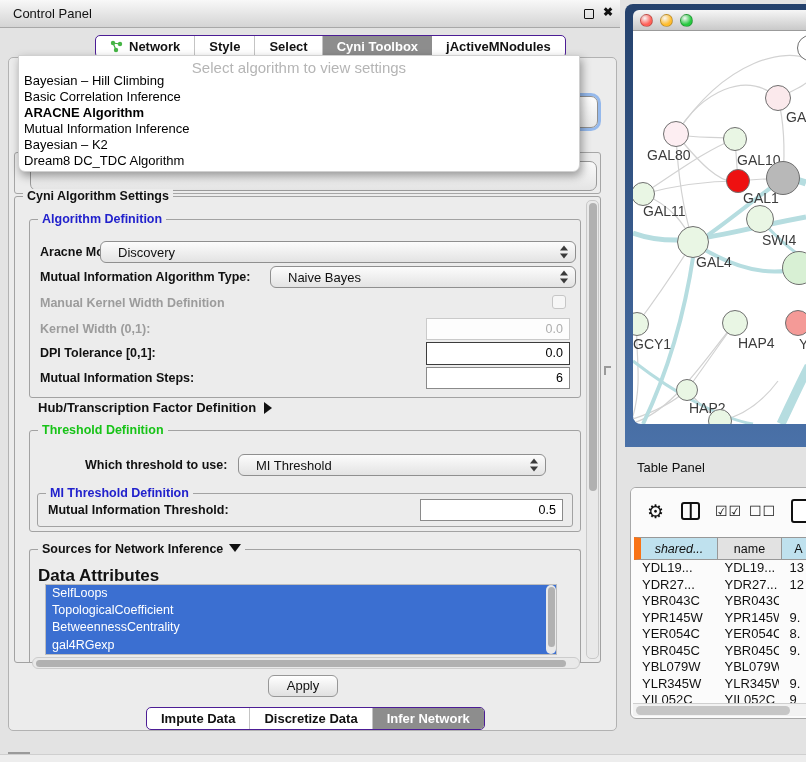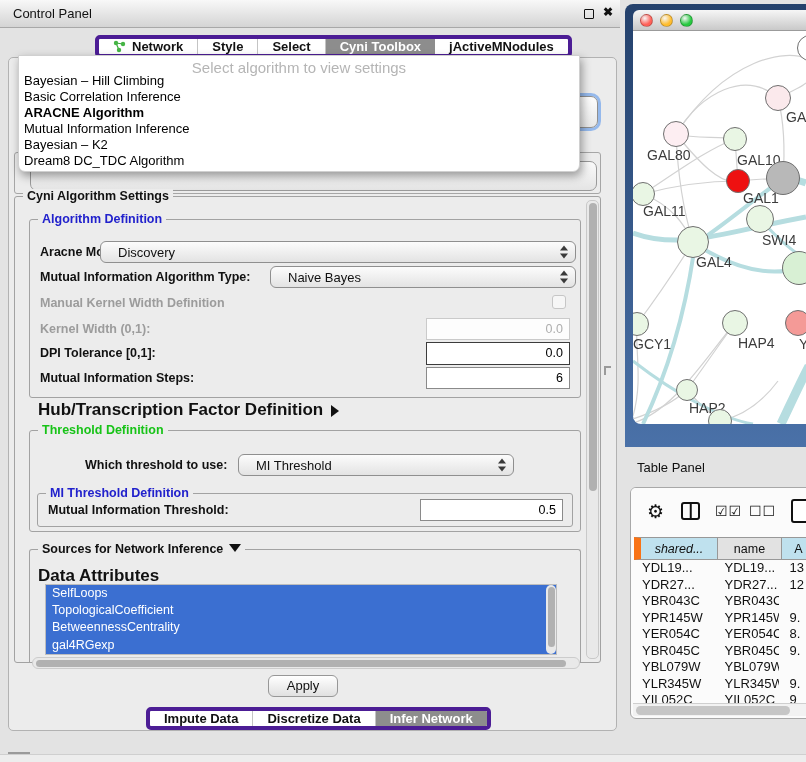--- a/index.html
+++ b/index.html
@@ -7,21 +7,21 @@
   #root { position:relative; width:806px; height:762px; background:#e3e3e3; overflow:hidden; }
 
   
   .cp-titlebar { position:absolute; left:0; top:0; width:620px; height:28px;
     background:linear-gradient(#f8f8f8,#d4d4d4); border-bottom:1px solid #a8a8a8; }
   .cp-title { position:absolute; left:13px; top:6px; font-size:13px; color:#111; }
   .float-btn { position:absolute; right:26px; top:9px; width:10px; height:10px; border:1.6px solid #111; border-radius:1px; }
   .close-btn { position:absolute; right:7px; top:5px; font-size:12px; font-weight:bold; color:#111; }
 
   
-  .tabgroup { position:absolute; display:flex; border:4px solid #4c1d95; border-radius:5px;
+  .tabgroup { position:absolute; display:flex; border:1px solid #4c1d95; border-radius:5px;
     background:#fff; overflow:hidden; height:23px; }
   #top-tabs { left:95px; top:35px; }
   .tab { display:flex; align-items:center; padding:0 14px; font-size:13px; font-weight:bold;
     color:#111; border-right:1px solid #c4c4c4; height:100%; }
   .tab:last-child { border-right:none; }
   .tab.sel { background:#8d8d8d; color:#fff; border-right:none; }
   .nettab-icon { display:inline-block; margin-right:6px; width:13px; height:13px; }
 
   
   .main-panel { position:absolute; left:8px; top:57px; width:609px; height:674px;
@@ -212,30 +212,30 @@
 
   <span class="lbl dis" style="left:40px;top:322px;">Kernel Width (0,1):</span>
   <div class="tfield dis" style="left:426px;top:318px;width:144px;height:22px;">0.0</div>
 
   <span class="lbl" style="left:40px;top:346px;">DPI Tolerance [0,1]:</span>
   <div class="tfield strong" style="left:426px;top:342px;width:144px;height:23px;">0.0</div>
 
   <span class="lbl" style="left:40px;top:371px;">Mutual Information Steps:</span>
   <div class="tfield" style="left:426px;top:367px;width:144px;height:22px;">6</div>
 
-  <span class="lbl" style="left:38px;top:400px;font-size:17px;text-align:right;">
+  <span class="lbl" style="left:38px;top:400px;font-size:13px;text-align:right;">
     <span>Hub/Transcription Factor Definition</span><span class="tri-right"></span>
   </span>
 
   <div class="groupbox" style="left:29px;top:430px;width:552px;height:102px;">
     <span class="legend green" style="left:8px;">Threshold Definition</span>
   </div>
 
   <span class="lbl" style="left:85px;top:458px;">Which threshold to use:</span>
-  <div class="combo" style="left:238px;top:454px;width:276px;height:22px;padding-left:8px;">
+  <div class="combo" style="left:238px;top:454px;width:308px;height:22px;padding-left:8px;">
     <span class="cval">MI Threshold</span>
     <span class="spin"></span>
   </div>
 
   <div class="groupbox" style="left:37px;top:493px;width:536px;height:34px;">
     <span class="legend blue" style="left:8px;">MI Threshold Definition</span>
   </div>
   <span class="lbl" style="left:48px;top:503px;">Mutual Information Threshold:</span>
   <div class="tfield" style="left:420px;top:499px;width:143px;height:22px;">0.5</div>
 

